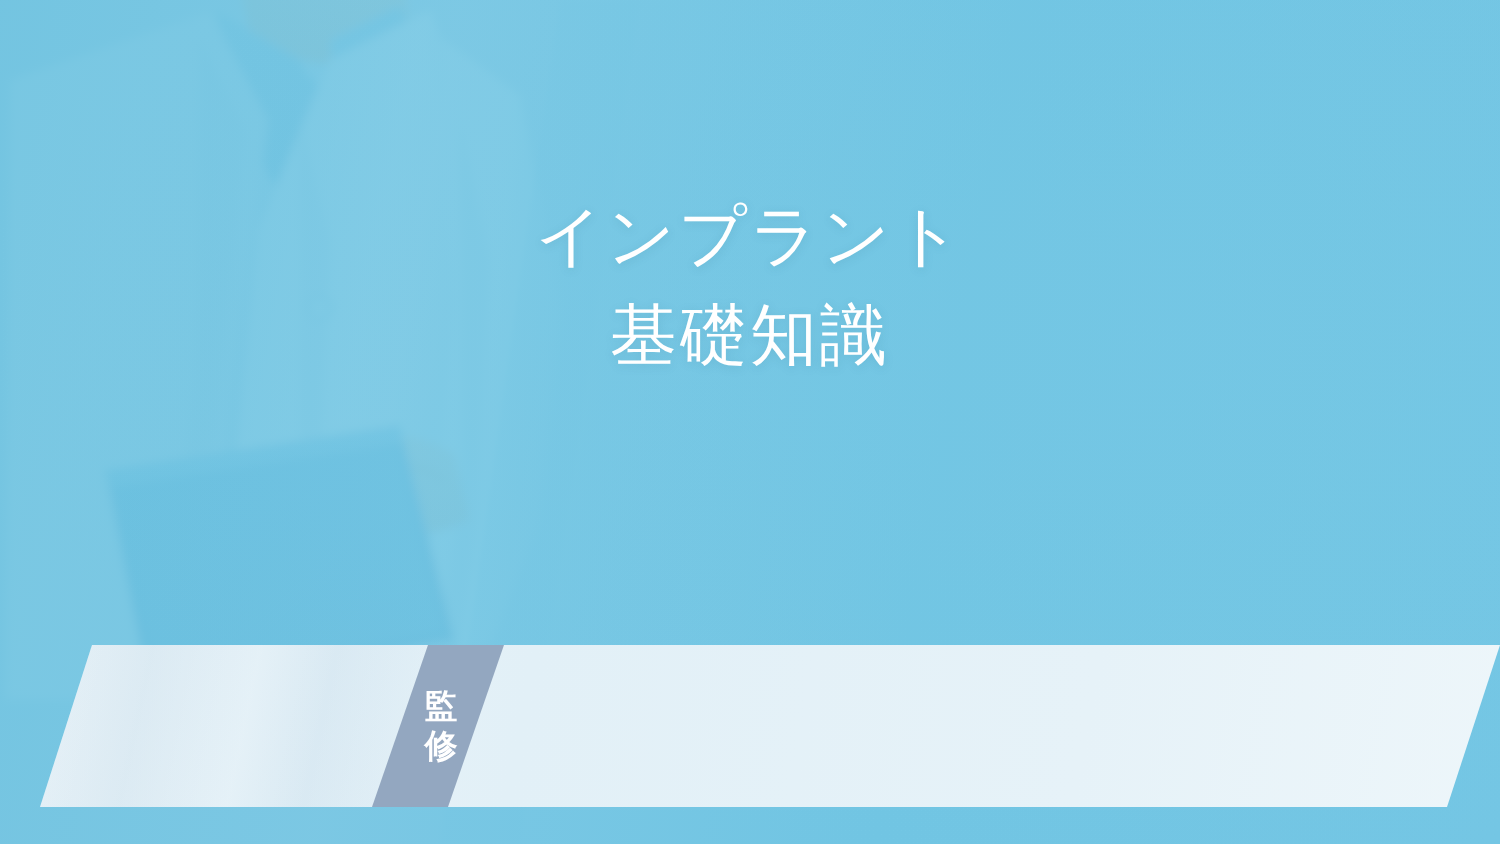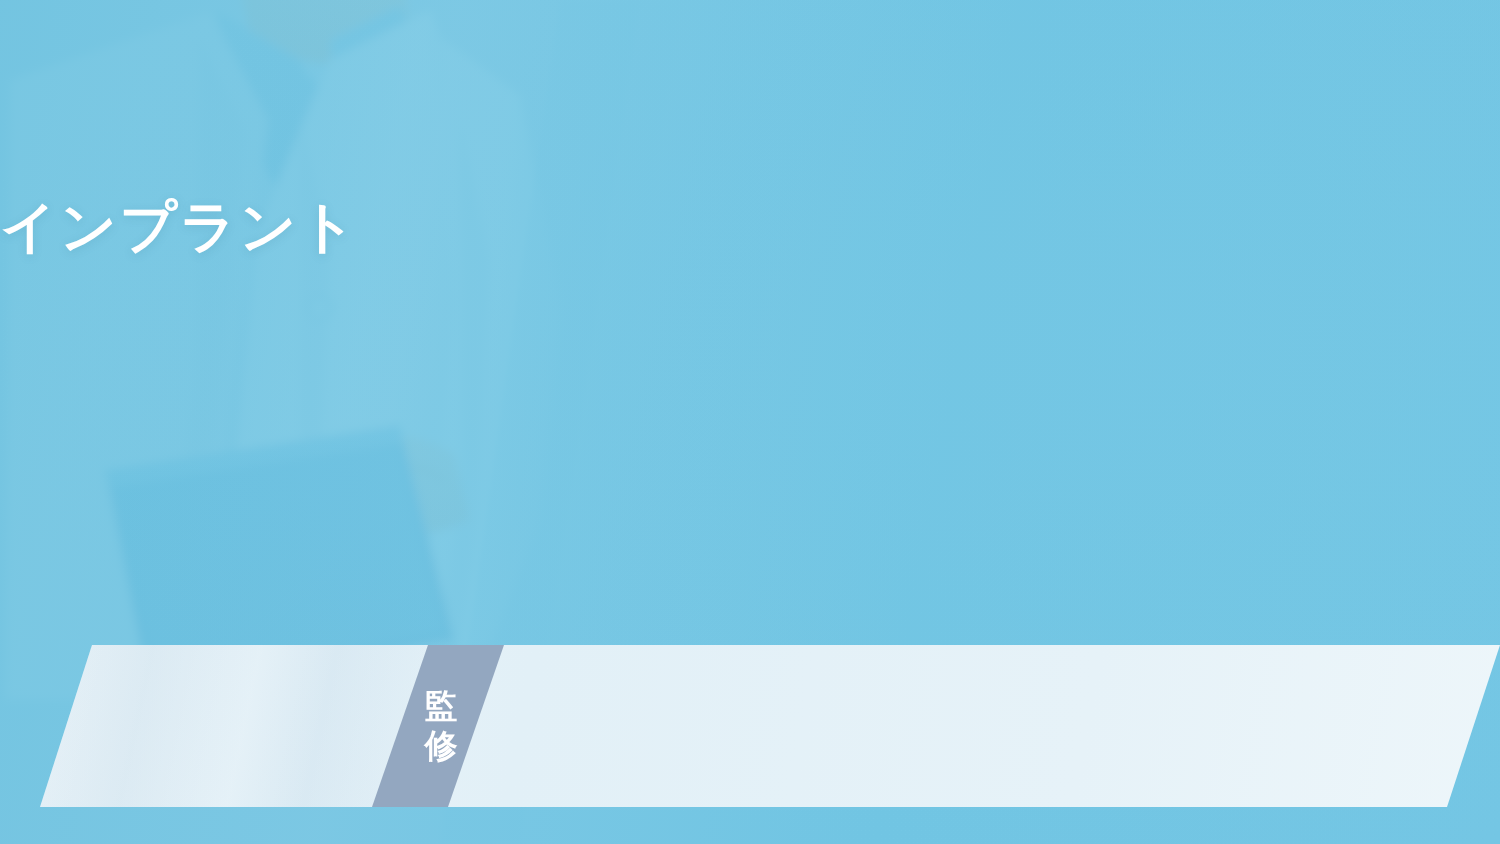--- a/index.html
+++ b/index.html
@@ -39,23 +39,24 @@
   .tint-soft{
     position:absolute; inset:0;
     background:radial-gradient(120% 90% at 78% 40%, rgba(120,201,229,0.35) 0%, rgba(110,194,224,0.0) 70%);
   }
 
   
   .headline{
     position:absolute;
     left:0; right:0;
     top:186px;
+    text-align:center;
     color:#ffffff;
-    font-weight:700;
-    font-size:56px;
+    font-weight:400;
+    font-size:67px;
     line-height:1.48;
     letter-spacing:0.045em;
     text-shadow:0 2px 10px rgba(58,120,150,0.18);
     user-select:none;
   }
   .headline .hl-line{ display:block; white-space:nowrap; }
 
   
   .banner{
     position:absolute;
@@ -180,20 +181,21 @@
         <path d="M560 0 L640 0 L520 844 L440 844 Z" fill="#9ed5ec"></path>
         <path d="M640 0 L680 0 L560 844 L520 844 Z" fill="#b9e2f2"></path>
       </g>
     </svg>
     <div class="tint"></div>
     <div class="tint-soft"></div>
   </div>
 
   <h1 class="headline">
     <span class="hl-line">インプラント</span>
+    <span class="hl-line">基礎知識</span>
   </h1>
 
   <div class="banner">
     <div class="banner-shape"></div>
     <div class="banner-tex"></div>
 
     <div class="kanshu"></div>
     <div class="kanshu-text">
       <span>監</span>
       <span>修</span>

